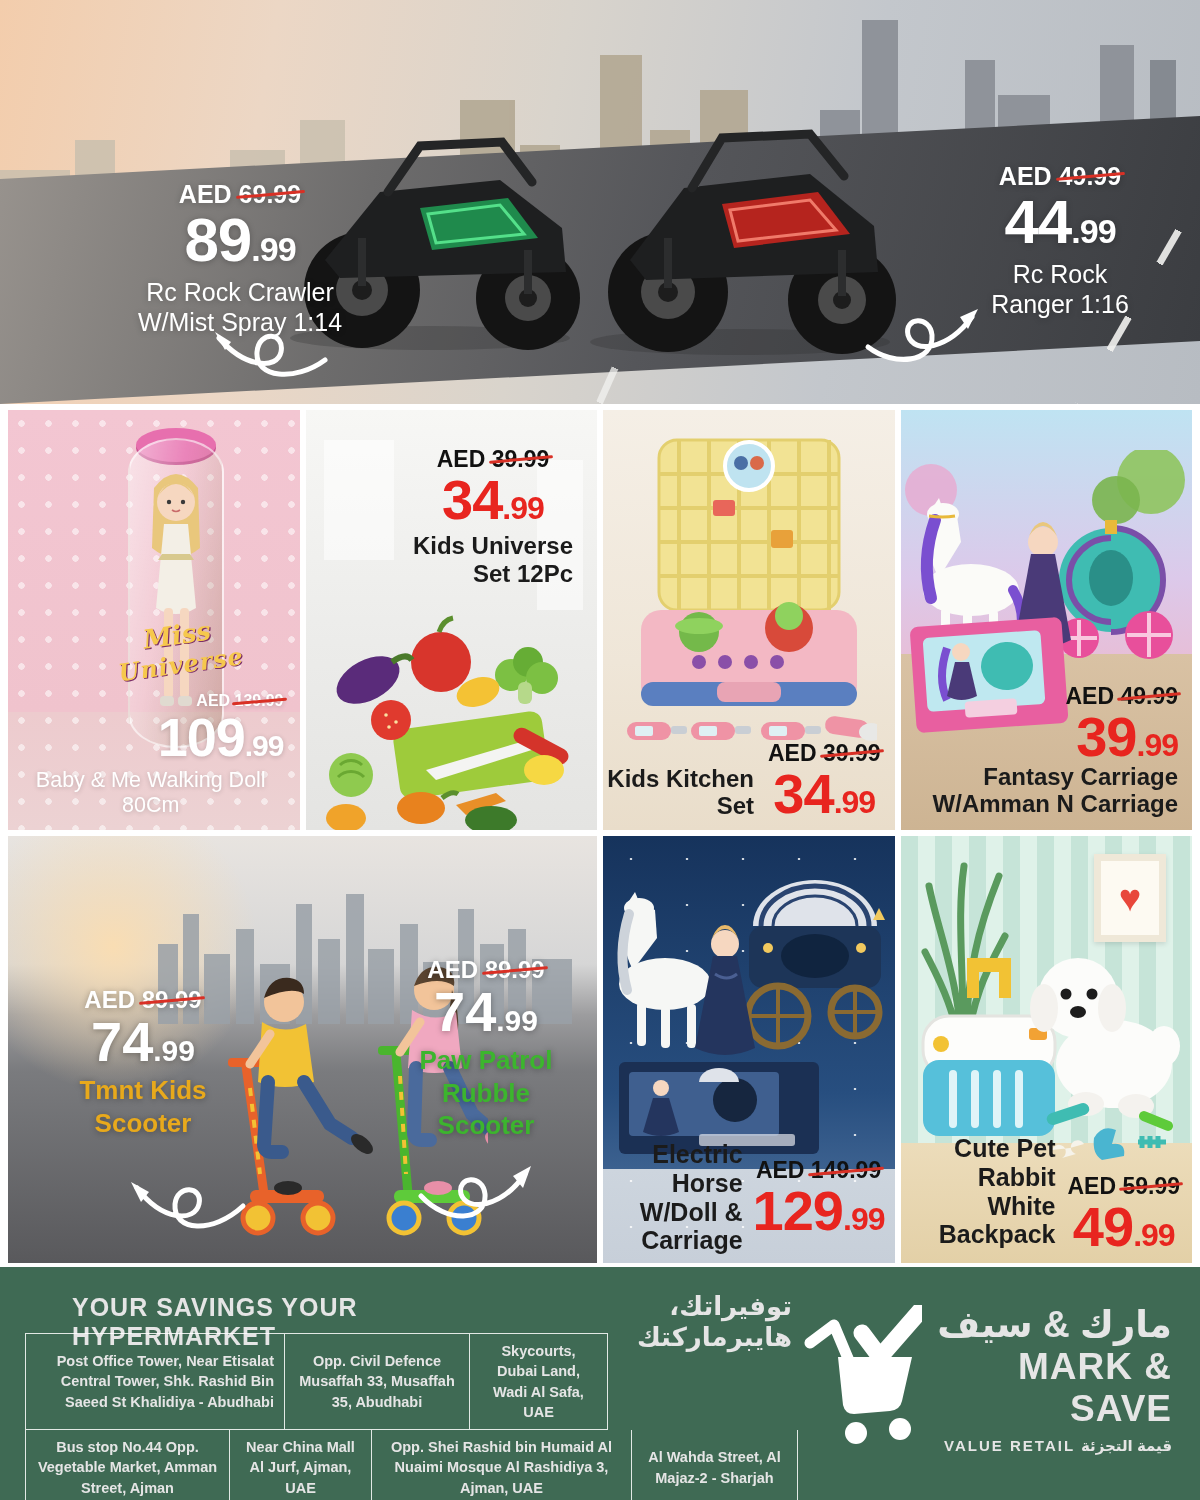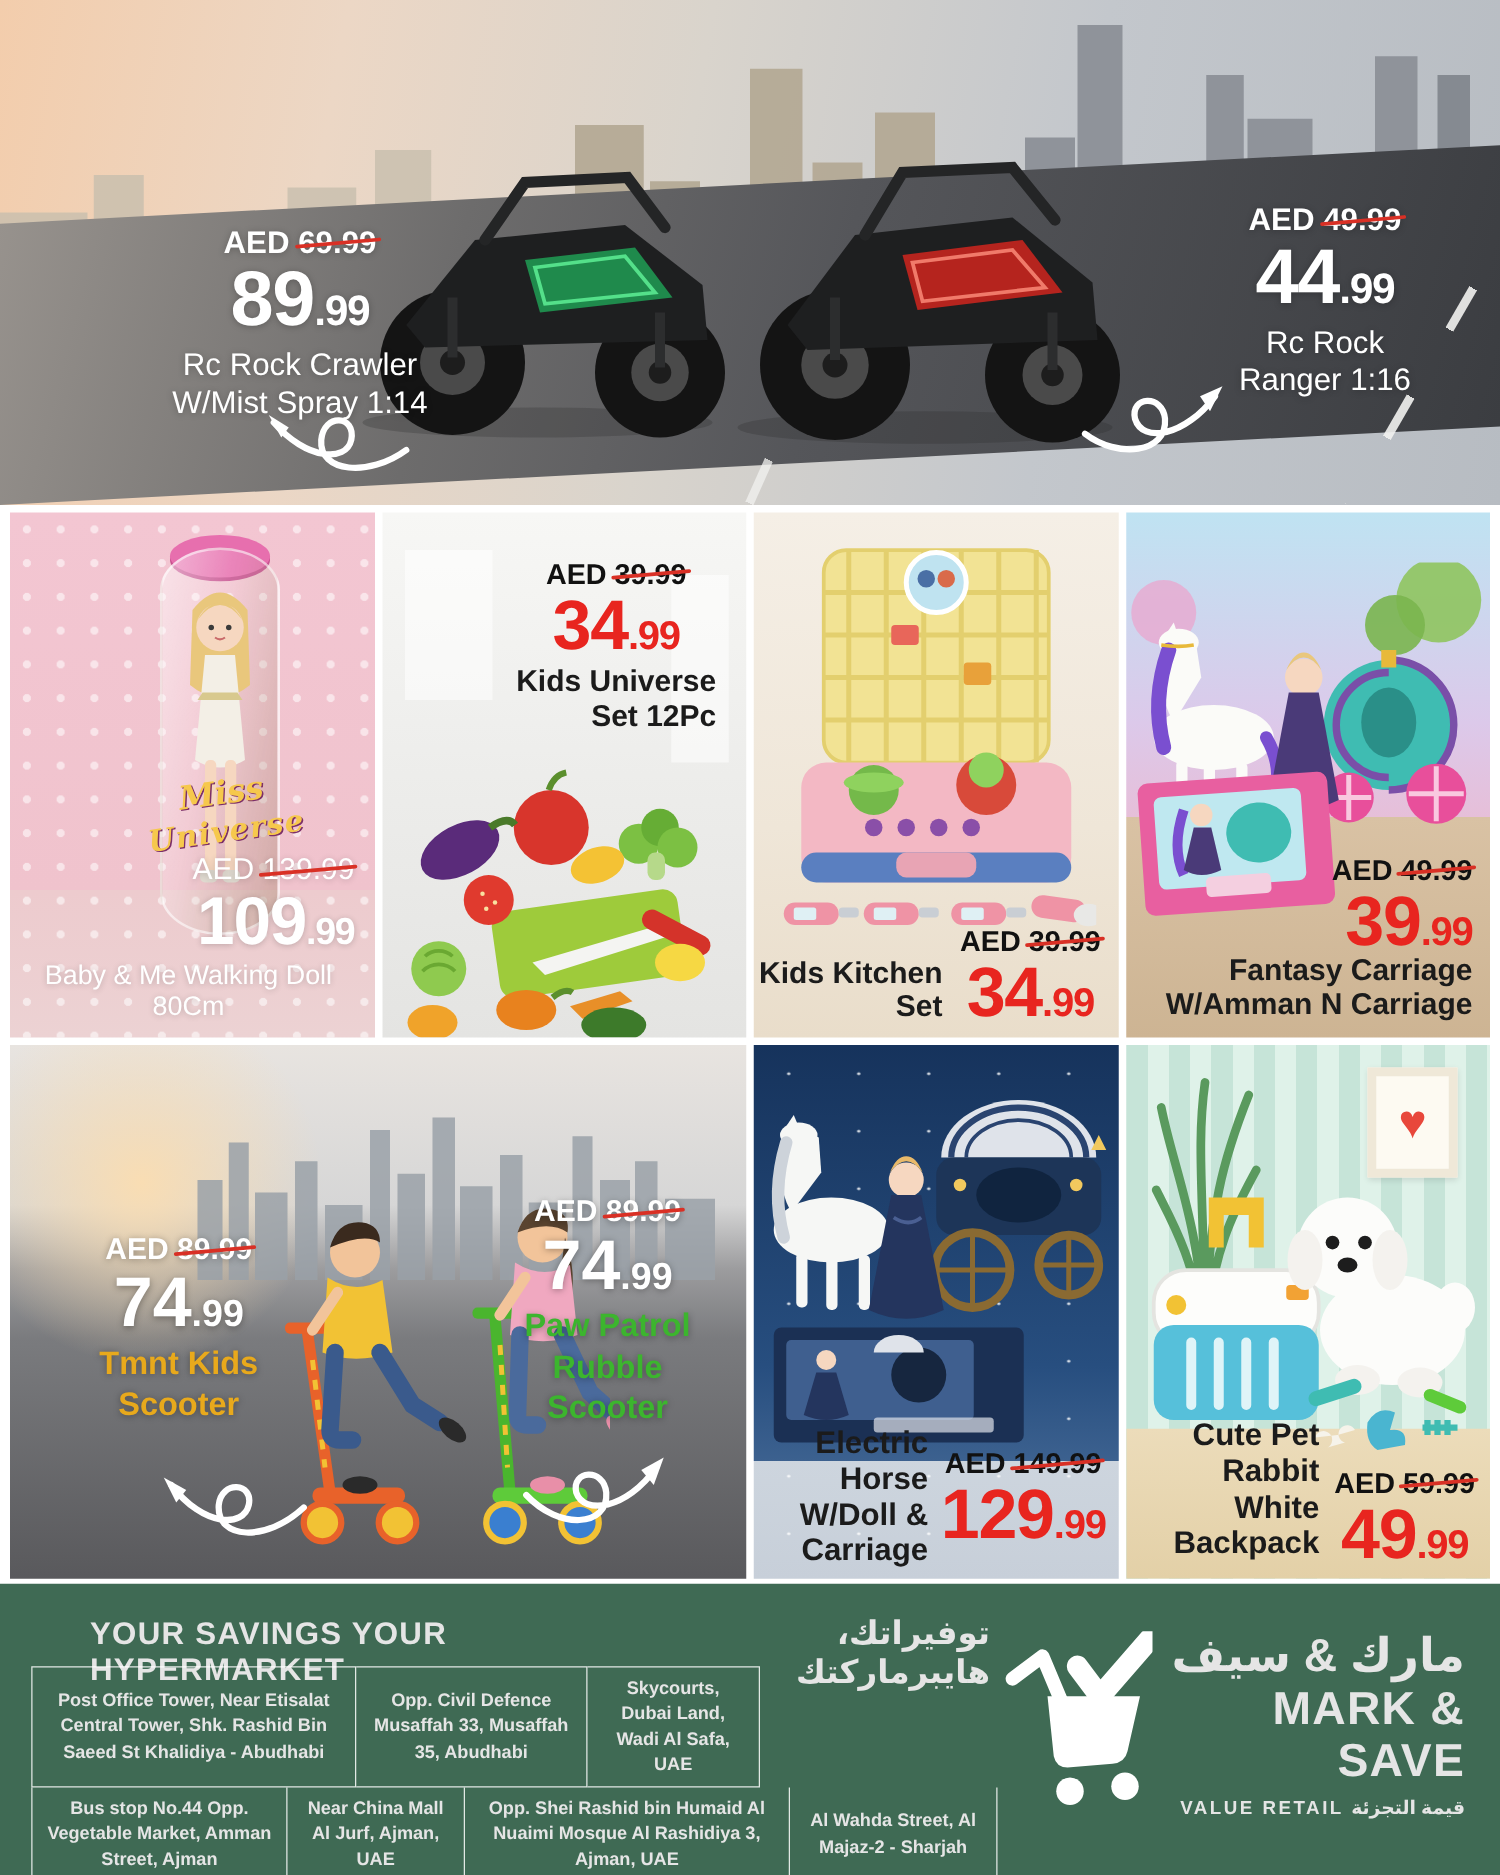--- a/index.html
+++ b/index.html
@@ -47,21 +47,21 @@
   .c-doll { background:radial-gradient(rgba(255,255,255,.55) 3px, transparent 3.5px) 0 0/27px 27px,
             linear-gradient(#f3c6d2,#f0c3cd 72%,#edcbce 72%,#ecd2d3); }
   .doll-tube { position:absolute; left:120px; top:28px; width:96px; height:310px; border-radius:48px/34px;
       background:linear-gradient(100deg,rgba(255,255,255,.5),rgba(255,255,255,.15) 40%,rgba(150,120,90,.35)); border:2px solid rgba(255,255,255,.55); }
   .doll-cap { position:absolute; left:128px; top:18px; width:80px; height:34px; border-radius:50%; background:#e76fae; box-shadow:0 3px 0 #c7518f; }
   .tube-text { position:absolute; left:96px; top:210px; width:150px; text-align:center; transform:rotate(-8deg);
       font-family:"DejaVu Serif",serif; font-style:italic; font-weight:bold; color:#f6c84c; text-shadow:1px 1px 0 #7c2f68; }
   .tube-text .l1 { font-size:26px; display:block; }
   .tube-text .l2 { font-size:24px; display:block; letter-spacing:1px; }
   .c-doll .price-zone { position:absolute; right:16px; bottom:12px; left:10px; text-align:right; color:#fff; text-shadow:0 1px 5px rgba(0,0,0,.2); }
-  .c-doll .old { font-size:24px; font-weight:normal; }
+  .c-doll .old { font-size:16px; font-weight:bold; }
   .c-doll .big { font-size:54px; line-height:1; }
   .c-doll .big .cents { font-size:30px; }
   .c-doll .pname { font-size:21.5px; margin-top:4px; text-align:center; }
 
   
   .c-veg { background:linear-gradient(#f7f7f5,#ececea 55%,#e4e4e2); }
   .c-veg .win { position:absolute; background:rgba(255,255,255,.55); }
   .veg-price { position:absolute; top:36px; right:24px; text-align:center; }
   .veg-price .pname { text-align:right; margin-top:6px; }
   .veg-art { position:absolute; left:0; bottom:0; }
@@ -110,21 +110,21 @@
   
   .footer { position:relative; margin-top:4px; width:1200px; height:233px; background:#3f6a54; color:#e5e5e5; }
   .f-head { position:absolute; left:72px; top:24px; width:720px; display:flex; justify-content:space-between; align-items:center; }
   .f-head .en { font-size:25px; font-weight:bold; letter-spacing:1px; }
   .f-head .ar { font-size:26px; font-weight:bold; direction:rtl; }
   .loc-grid { position:absolute; left:25px; top:66px; width:773px; }
   .loc-row { display:flex; }
   .loc-box { border:1px solid rgba(255,255,255,.85); padding:7px 10px; min-height:58px; display:flex; align-items:center; justify-content:center; text-align:center; font-size:14.5px; font-weight:bold; line-height:1.4; }
   .loc-row + .loc-row .loc-box { border-top:none; }
   .loc-box + .loc-box { border-left:none; }
-  .r1b1{width:260px;} .r1b2{width:185px;} .r1b3{width:190px;} .r1b4{width:138px;}
+  .r1b1{width:260px;text-align:right;} .r1b2{width:185px;} .r1b3{width:190px;} .r1b4{width:138px;}
   .r2b1{width:205px;} .r2b2{width:142px;} .r2b3{width:260px;} .r2b4{width:166px;}
   .f-logo { position:absolute; right:28px; top:38px; width:368px; display:flex; align-items:center; gap:14px; }
   .f-logo-text { text-align:right; flex:1; }
   .f-logo-text .ar { font-size:37px; font-weight:bold; direction:rtl; line-height:1.1; }
   .f-logo-text .en { font-size:37px; font-weight:bold; letter-spacing:1px; line-height:1.15; }
   .f-logo-text .tag { margin-top:6px; font-size:15px; font-weight:bold; letter-spacing:2px; direction:ltr; }
   .f-logo-text .tag .tar { font-size:15px; letter-spacing:0; }
 </style>
 </head>
 <body>

